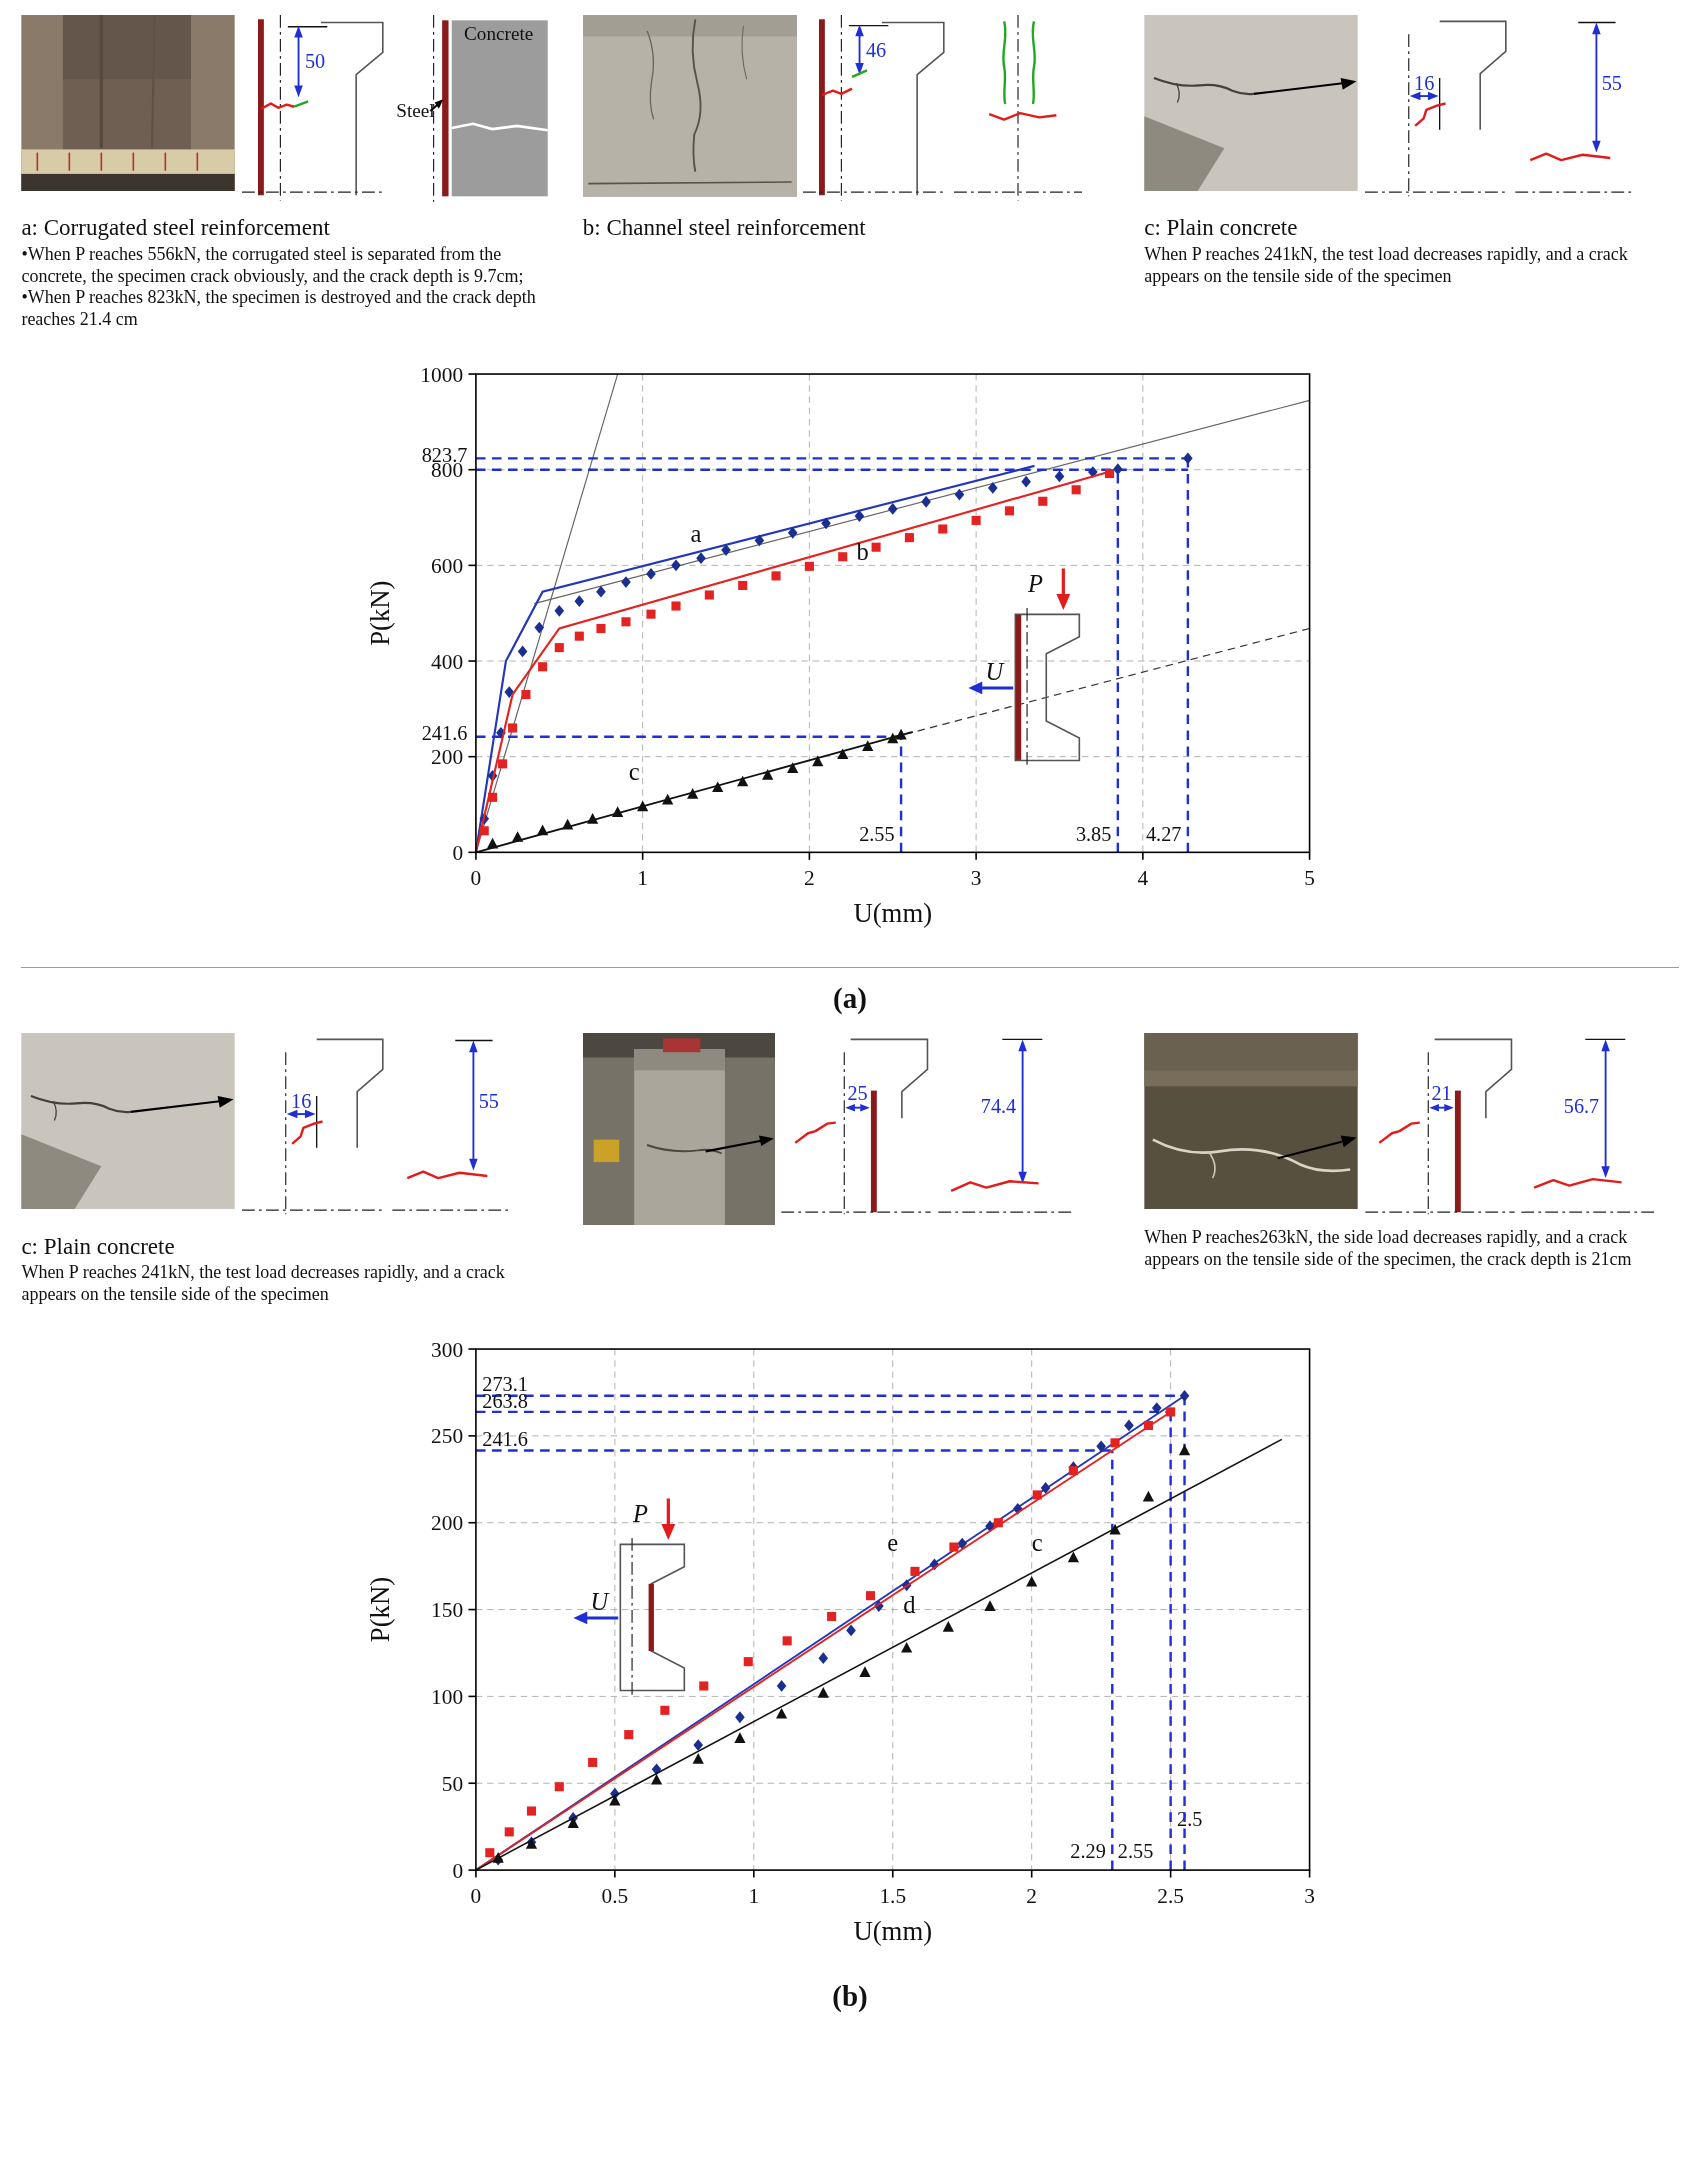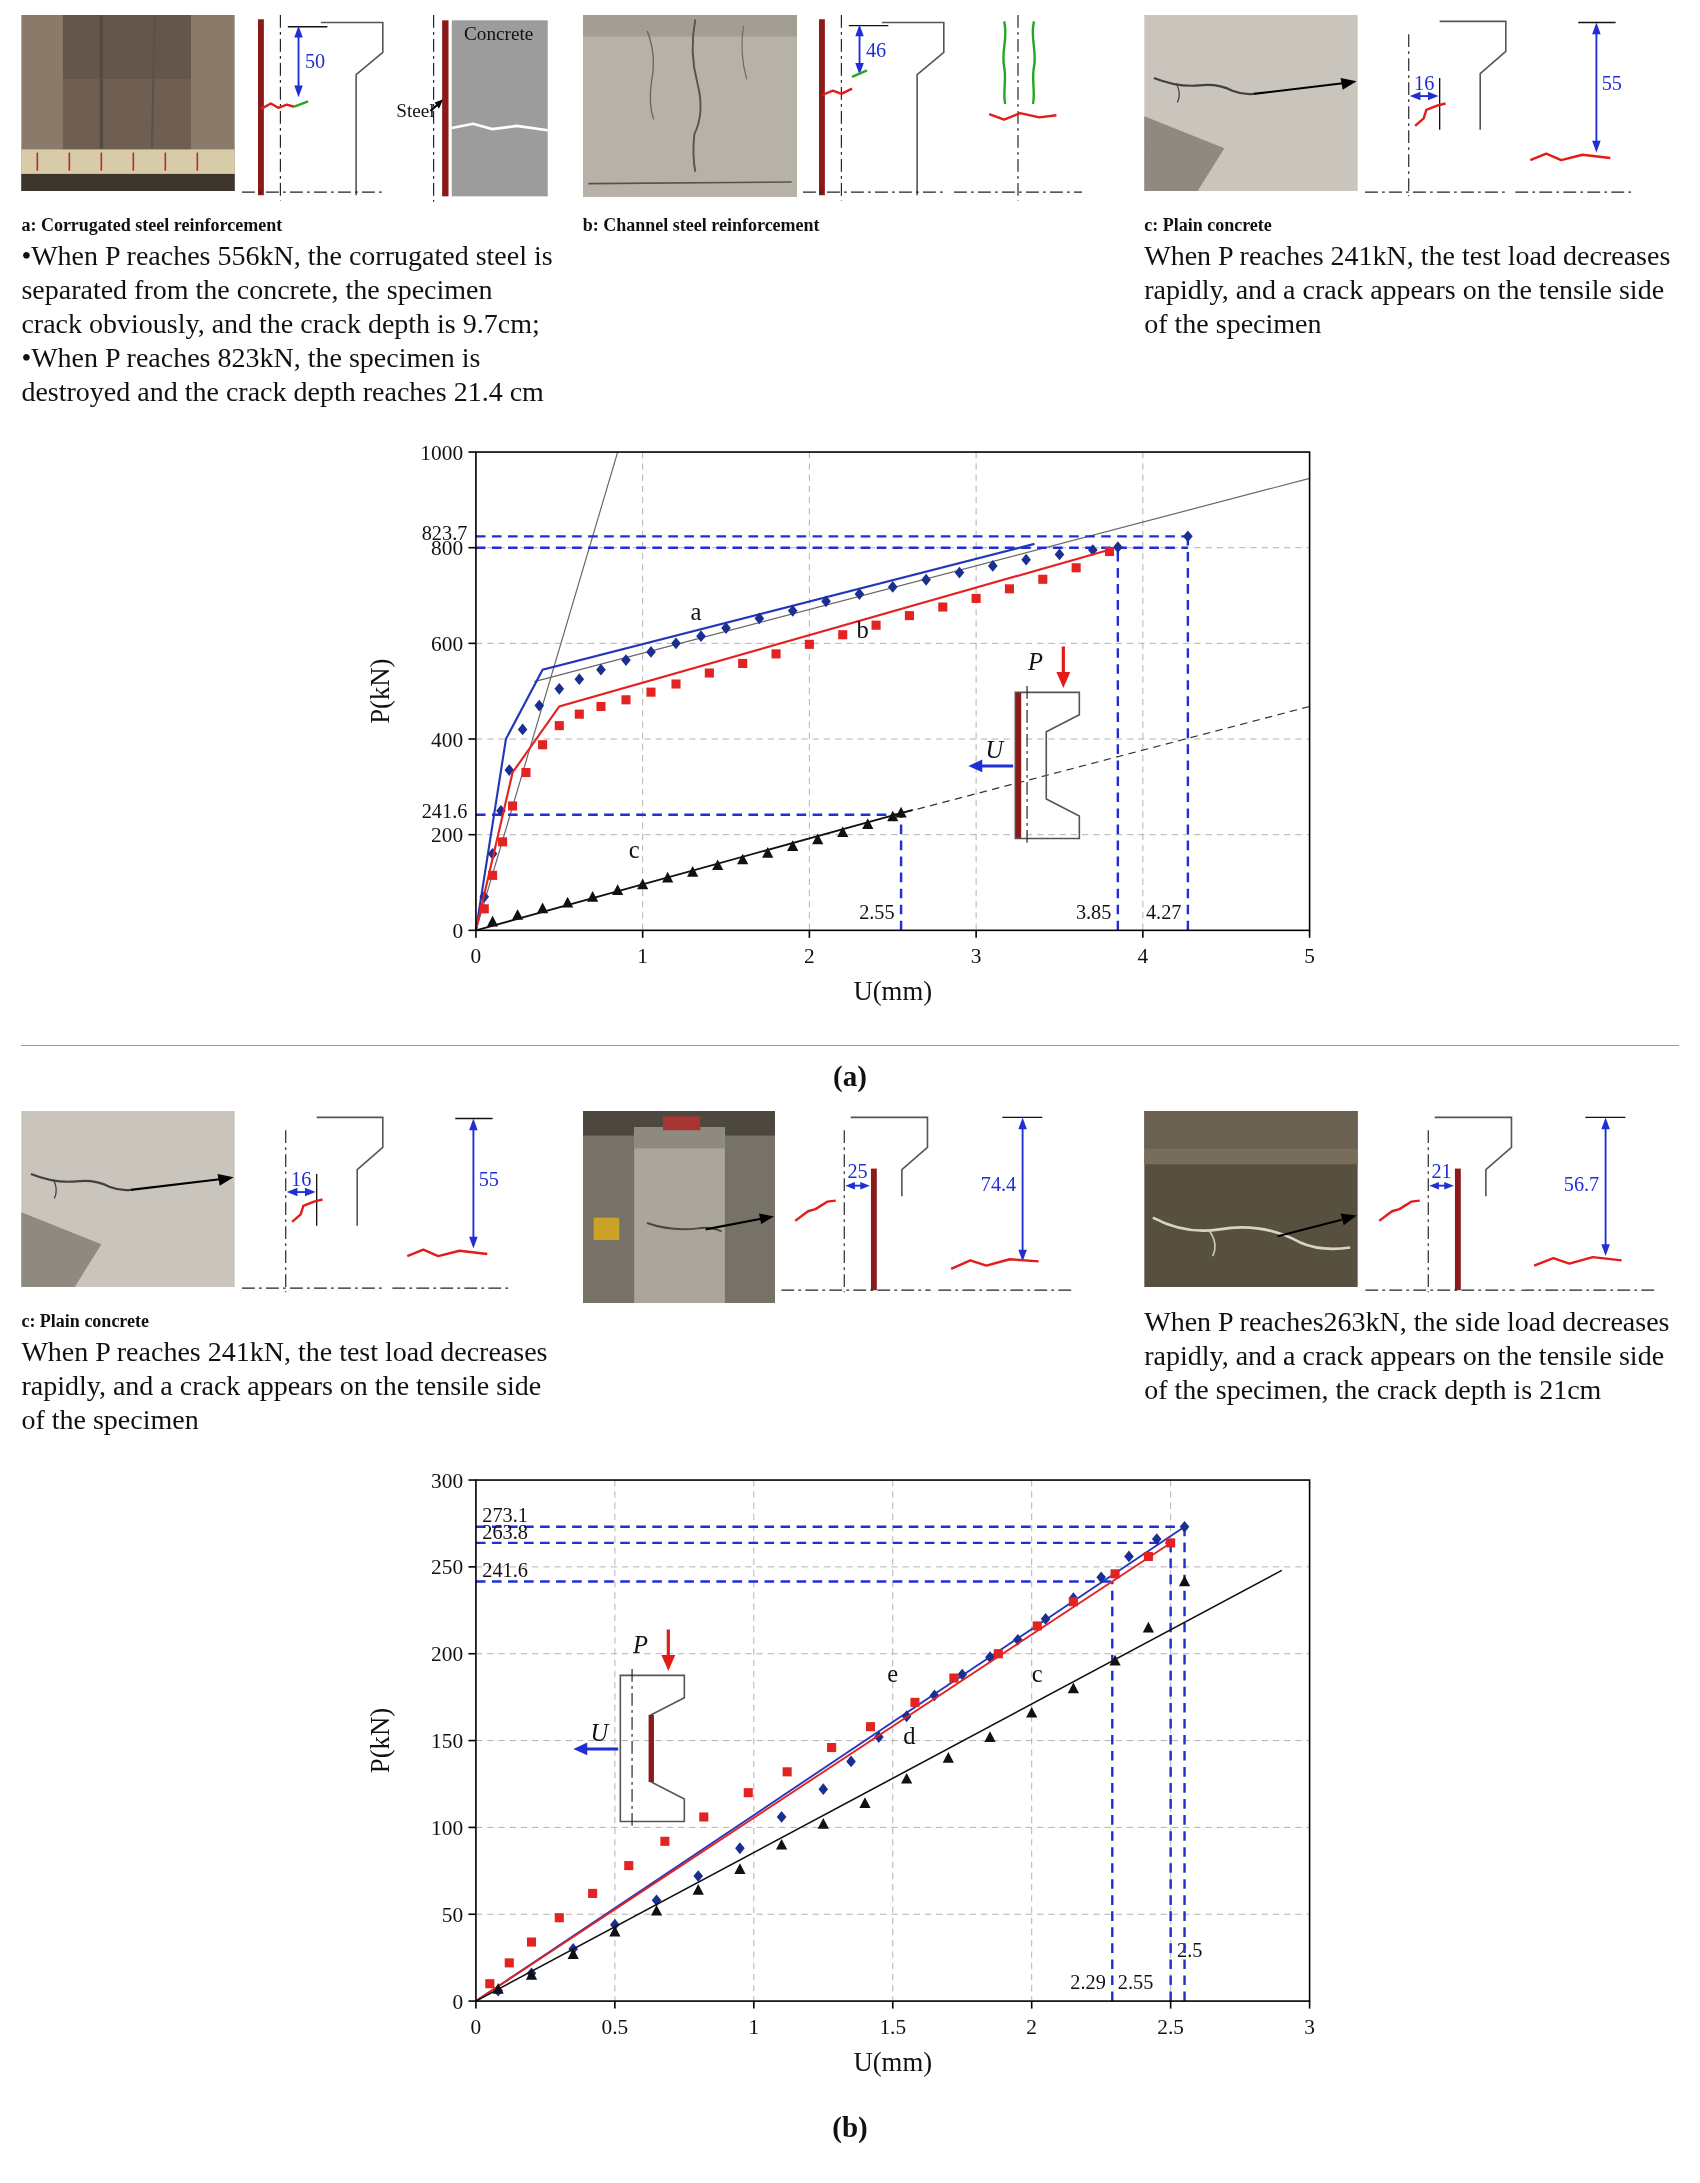--- a/index.html
+++ b/index.html
@@ -3,22 +3,22 @@
 <meta charset="utf-8">
 <style>
   *{margin:0;padding:0;box-sizing:border-box}
   html,body{background:#fff}
   body{width:1700px;font-family:"Liberation Serif",serif;color:#111}
   .page{padding:9.6px 21.4px 21.4px}
   .subfig-row{display:flex;gap:27px;margin-top:5.3px}
   .subfig{flex:1 1 0;min-width:0}
   .subfig-visual{display:flex;gap:6.4px;align-items:flex-start}
   .photo,.diag{display:block;flex:0 0 auto}
-  .subfig-title{font-size:18px;font-weight:bold;margin-top:8.6px}
-  .subfig-text{font-size:28px;line-height:1.22;white-space:pre-line;margin-top:2.1px}
+  .subfig-title{font-size:23px;font-weight:normal;margin-top:8.6px}
+  .subfig-text{font-size:18px;line-height:1.22;white-space:pre-line;margin-top:2.1px}
   .chart-wrap{position:relative;width:994px;margin:19px auto 0}
   .chart-svg{display:block;width:994px}
   .inset{position:absolute;pointer-events:none}
   .panel-label{text-align:center;font-size:29px;font-weight:bold;margin:14px 0 18px}
   .divider{border:none;border-top:1.6px solid #9a9a9a;margin:18px 0 4.3px}
   svg text{font-family:"Liberation Serif",serif}
   .tick{font-size:40px;fill:#111}
   .num{font-size:38px;fill:#111}
   .series-label{font-size:46px;fill:#111}
   .axis-label{font-size:50px;fill:#111}

